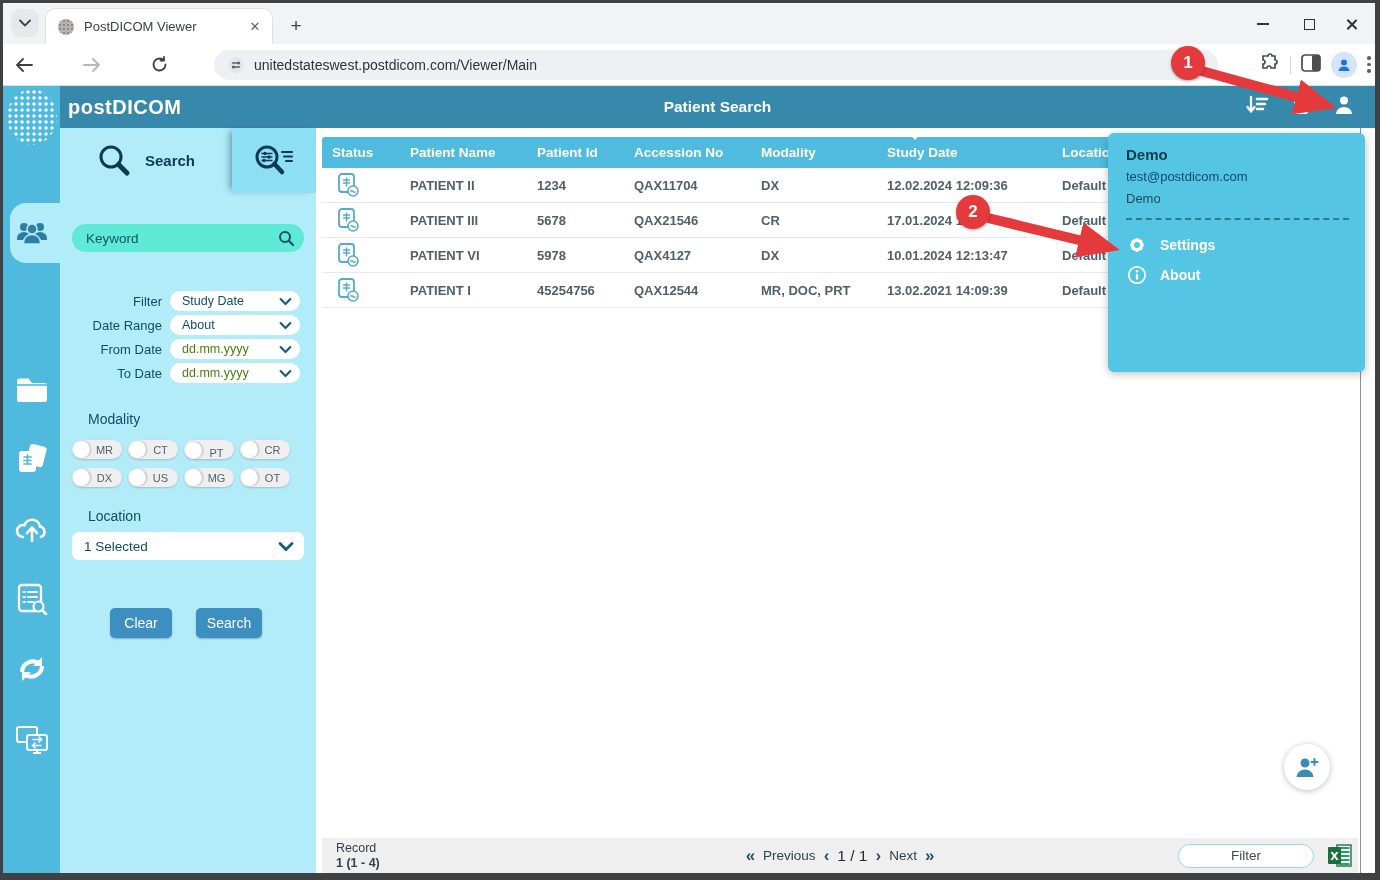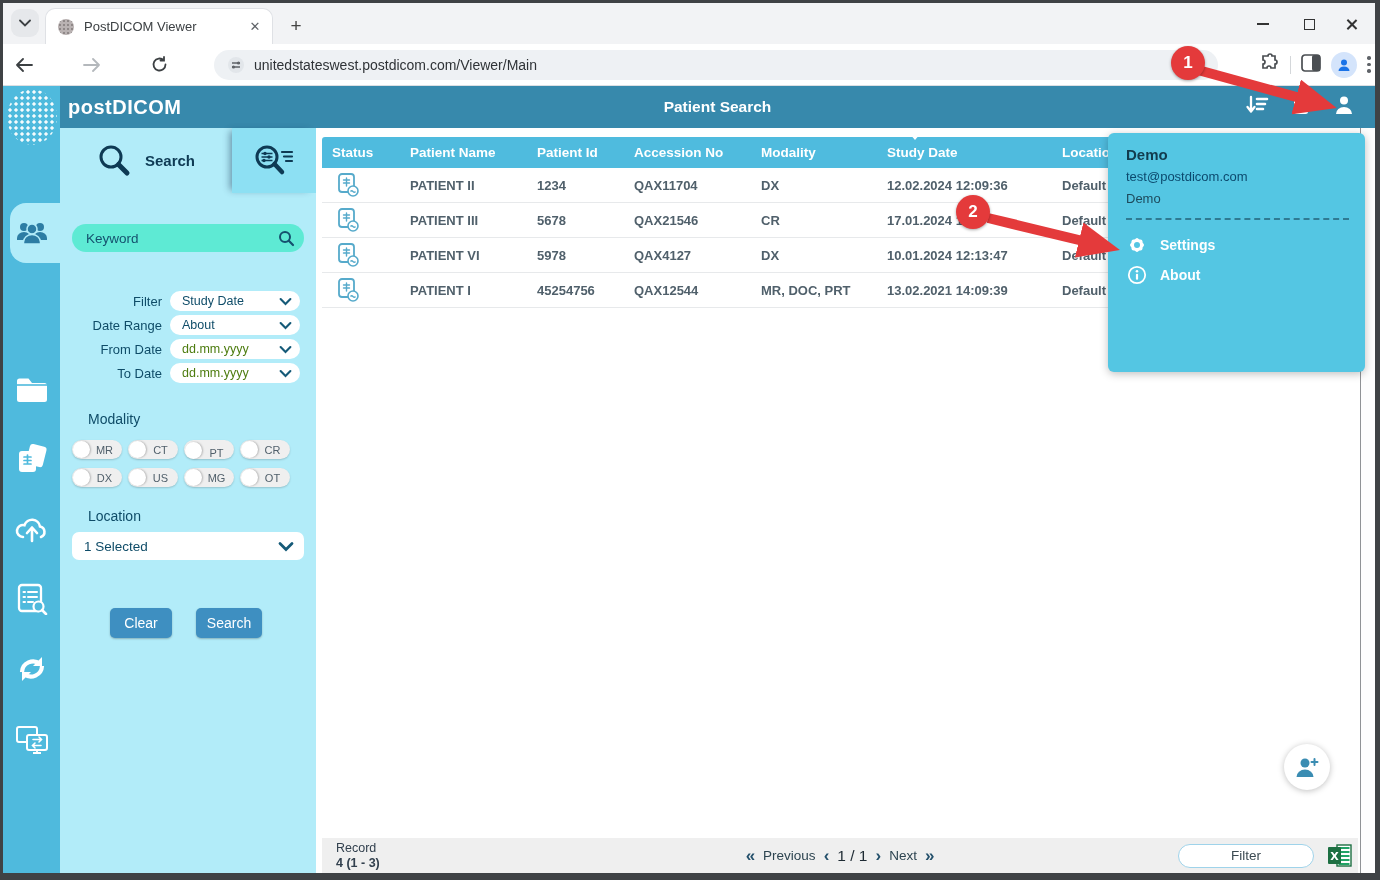--- a/index.html
+++ b/index.html
@@ -472,21 +472,21 @@
             <div>MR, DOC, PRT</div>
             <div>13.02.2021 14:09:39</div>
             <div>Default</div>
         </div>
       </div>
     </div>
 
     <div class="footbar">
       <div class="record">
         <div>Record</div>
-        <b>4 (1 - 3)</b>
+        <b>1 (1 - 4)</b>
       </div>
       <div class="pager">
         <span class="pg-sym">«</span>
         <span>Previous</span>
         <span class="pg-sym">‹</span>
         <span class="pg-num">1 / 1</span>
         <span class="pg-sym">›</span>
         <span>Next</span>
         <span class="pg-sym">»</span>
       </div>

